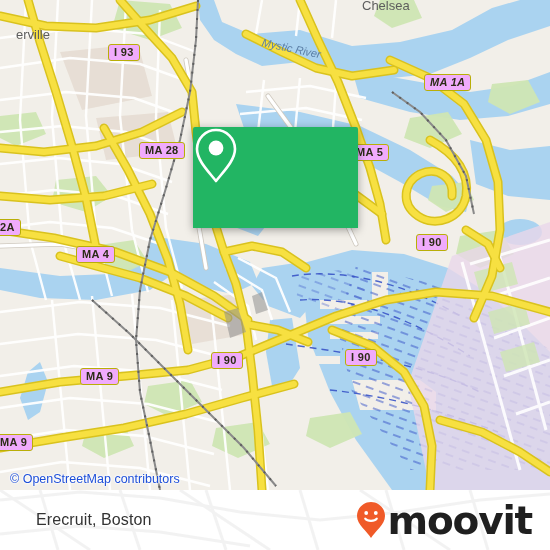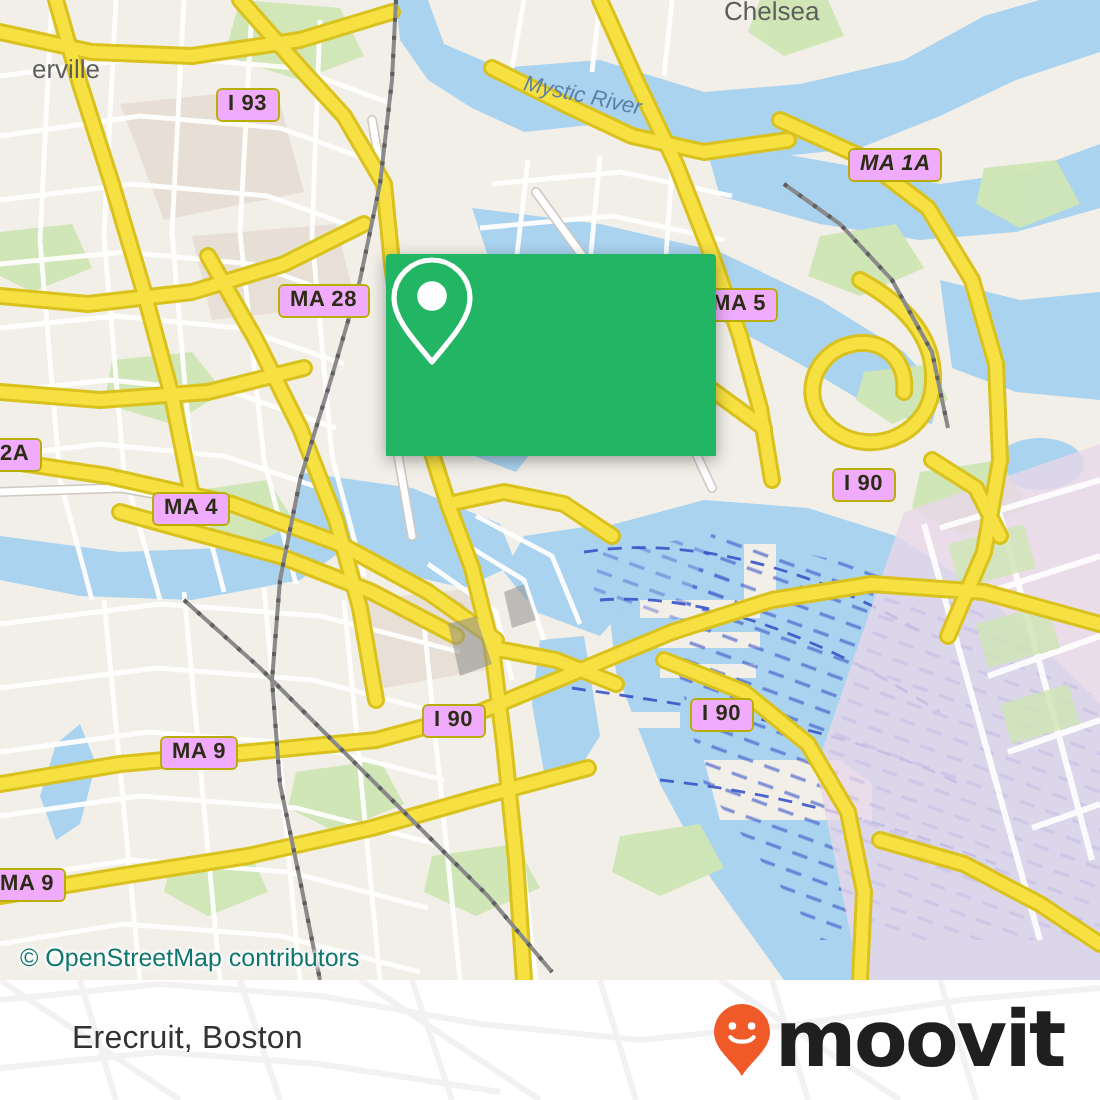--- a/index.html
+++ b/index.html
@@ -78,21 +78,21 @@
   }
 
   
   .attribution{
     position:absolute;left:0;top:468px;height:22px;
     display:flex;align-items:center;
     padding-left:10px;
     z-index:30;
   }
   .attribution-text{
-    color:#0f766e;font-size:12.5px;
+    color:#1d4ed8;font-size:12.5px;
     text-shadow:0 0 3px #fff,0 0 3px #fff,0 0 2px #fff,0 0 2px #fff;
     font-family:"Liberation Sans", sans-serif;
   }
 
   
   .footer{
     position:absolute;left:0;top:490px;width:550px;height:60px;
     overflow:hidden;background:#ffffff;
     z-index:35;
   }

